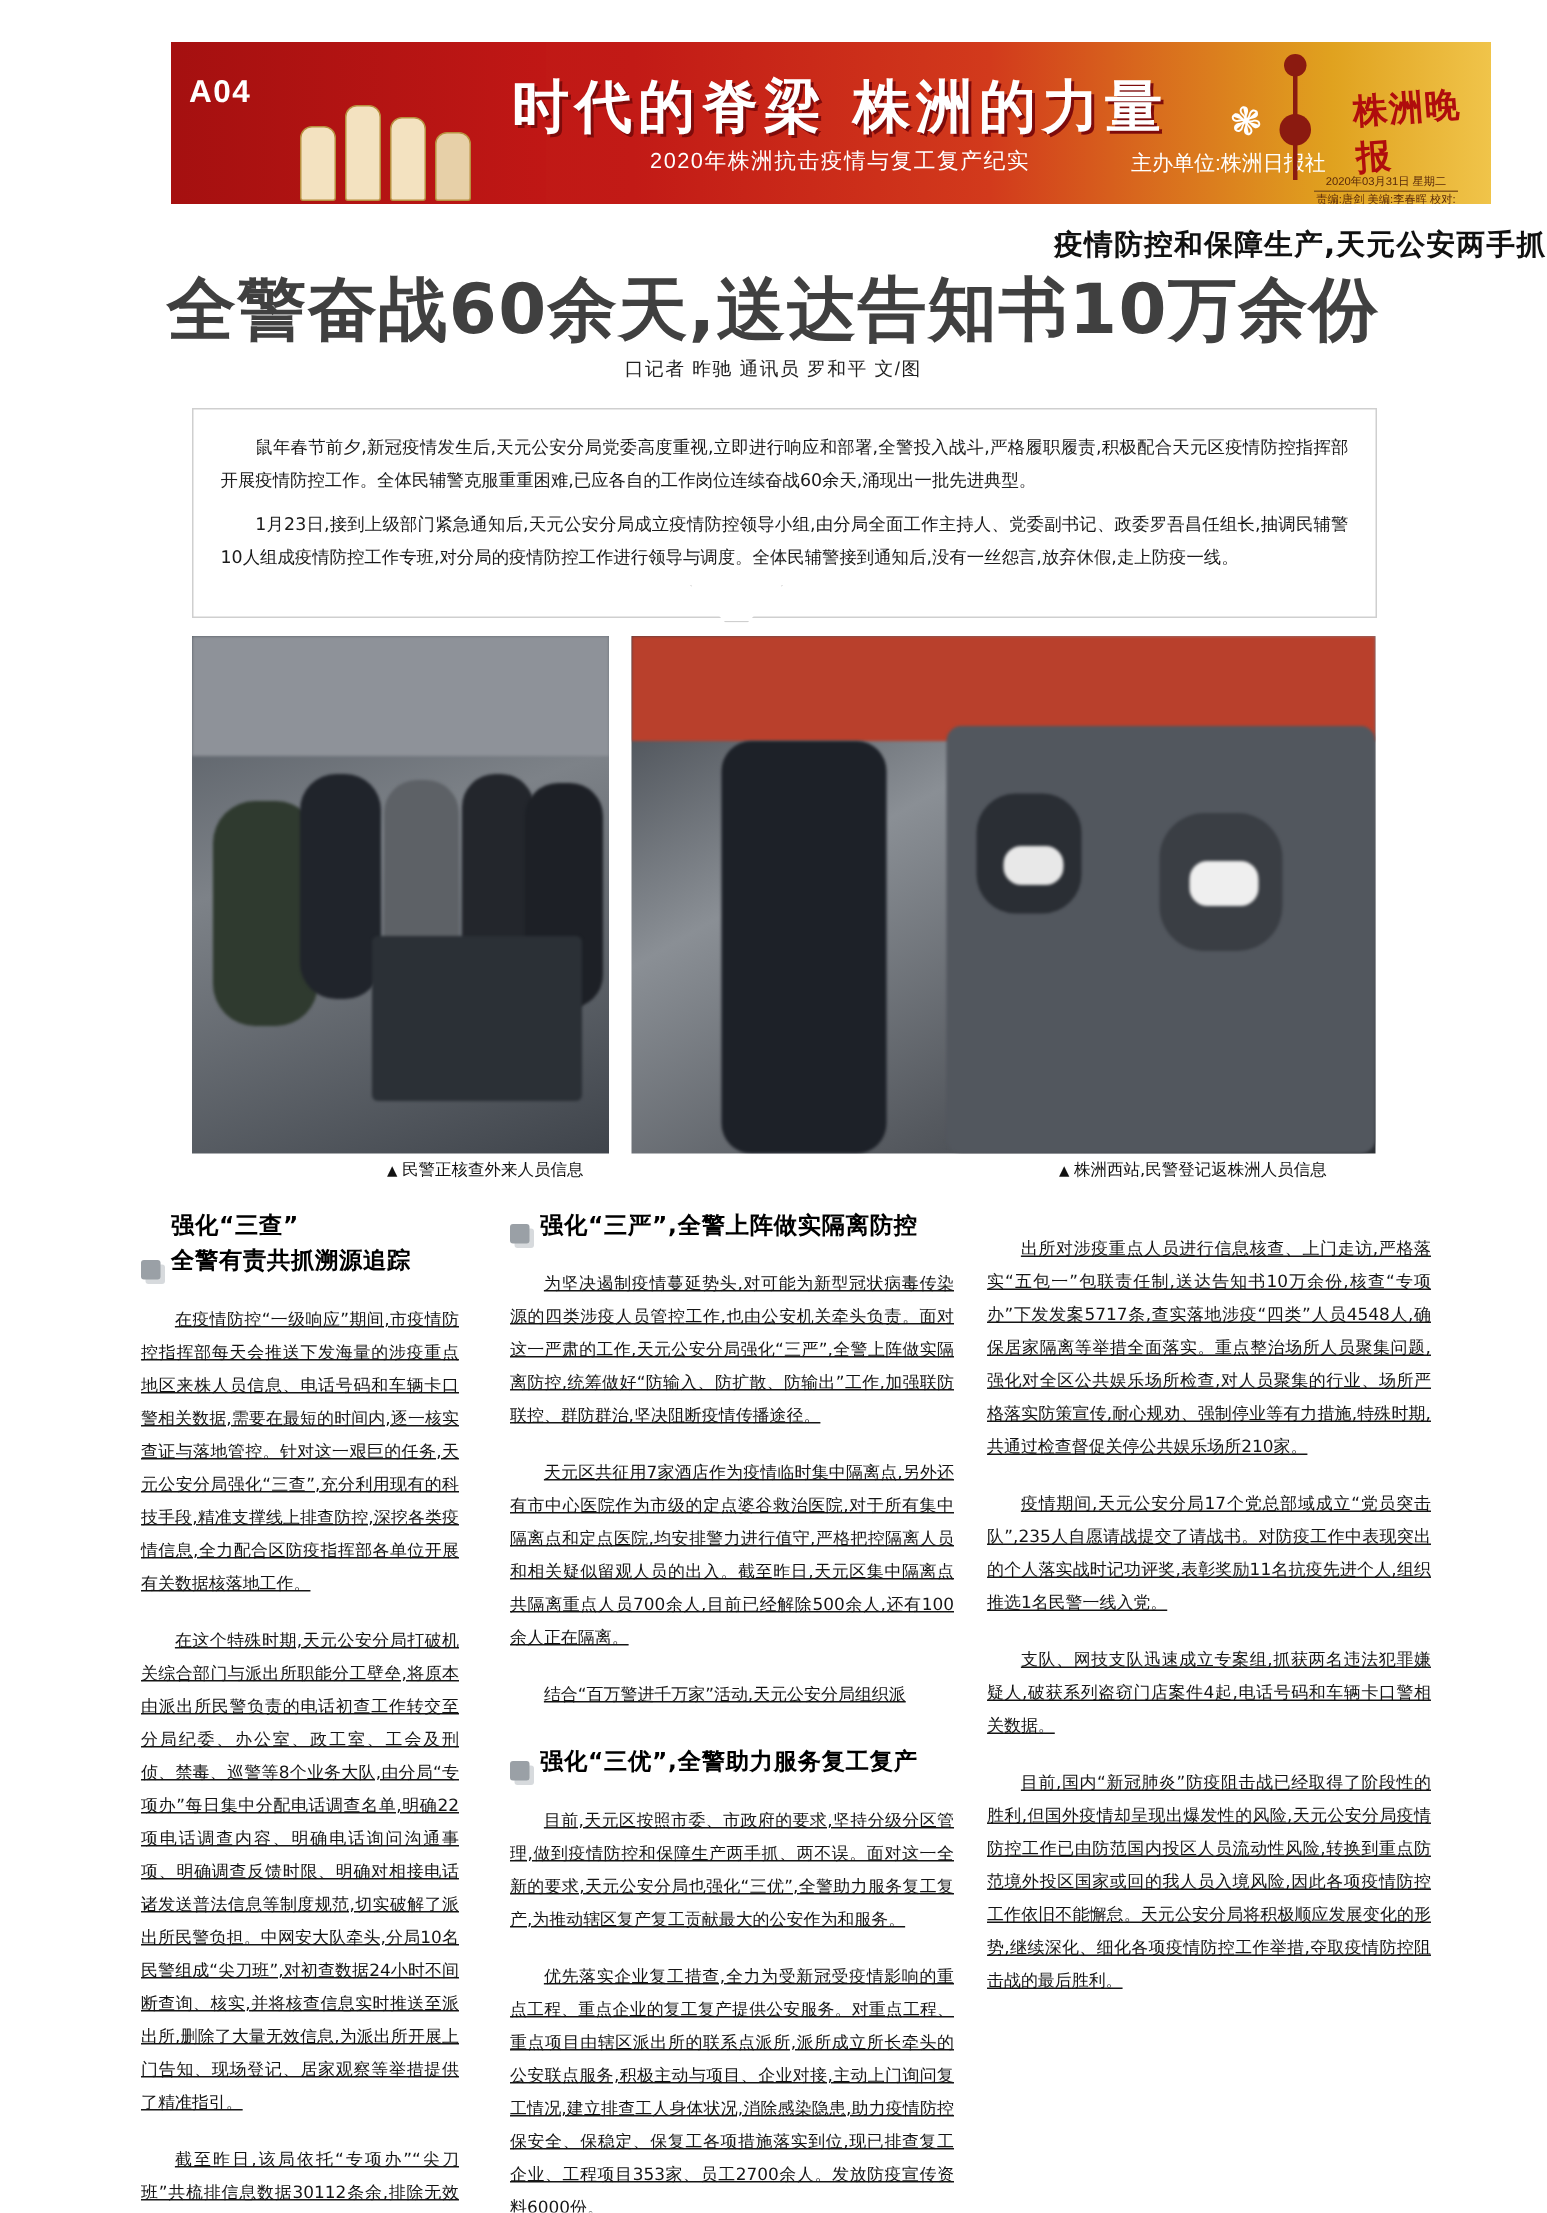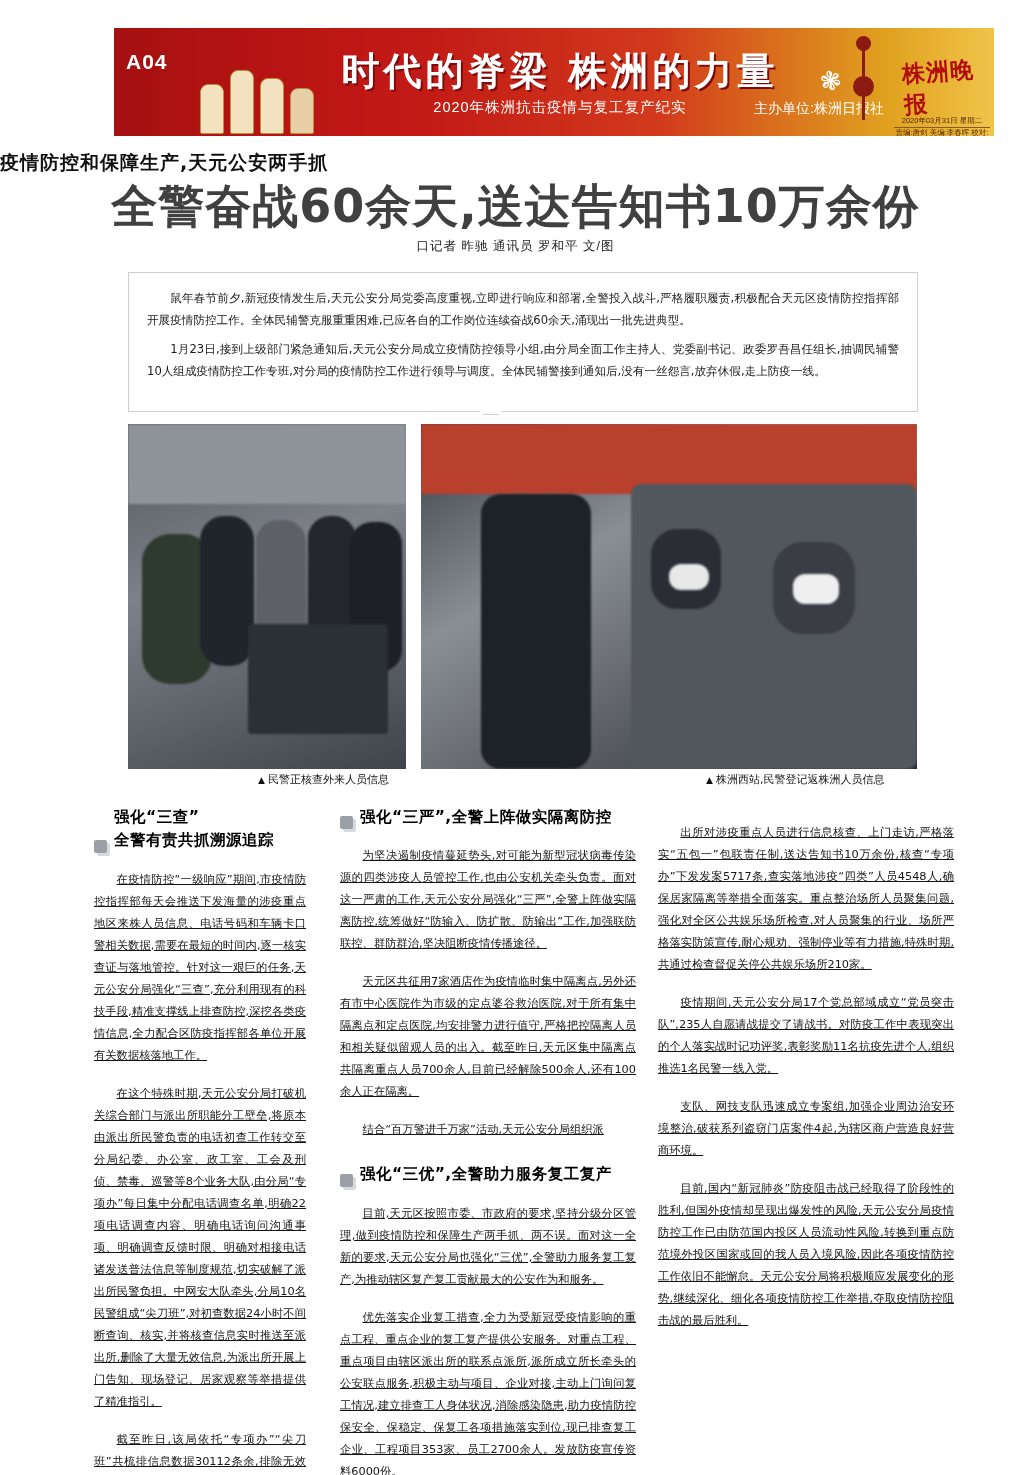--- a/index.html
+++ b/index.html
@@ -56,28 +56,28 @@
   }
   .tower:before{content:"";position:absolute;left:-9px;top:26px;width:21px;height:21px;border-radius:50%;background:#8b1a10;}
   .tower:after{content:"";position:absolute;left:-6px;top:-14px;width:15px;height:15px;border-radius:50%;background:#8b1a10;}
   .newspaper-logo{
     position:absolute;left:788px;top:28px;width:90px;height:34px;
     color:#b00d0d;font-size:23px;font-weight:bold;letter-spacing:1px;
     font-family:"DejaVu Sans",sans-serif;
     transform:rotate(-4deg);
   }
   .mast-date{
-    position:absolute;left:780px;top:88px;width:96px;text-align:center;
+    position:absolute;left:762px;top:88px;width:96px;text-align:center;
     font-size:7.5px;color:#5a2a0a;line-height:1.35;
     font-family:"Liberation Sans",sans-serif;
   }
   .mast-date .d1{border-bottom:1px solid #8a5a1a;display:block;padding-bottom:1px;}
   
   .kicker{
-    position:absolute;left:0;top:150px;width:1031px;text-align:left;
+    position:absolute;left:0;top:150px;width:1031px;text-align:right;
     font-size:19px;letter-spacing:1px;font-weight:bold;color:#111;
     font-family:"DejaVu Sans",sans-serif;
   }
   .headline{
     position:absolute;left:0;top:176px;width:1031px;text-align:center;
     font-size:46px;font-weight:bold;letter-spacing:1px;color:#404040;
     font-family:"DejaVu Sans",sans-serif;
   }
   .byline{
     position:absolute;left:0;top:238px;width:1031px;text-align:center;
@@ -223,15 +223,15 @@
     <div class="sec-title">强化“三优”,全警助力服务复工复产</div>
   </div>
   <p>目前,天元区按照市委、市政府的要求,坚持分级分区管理,做到疫情防控和保障生产两手抓、两不误。面对这一全新的要求,天元公安分局也强化“三优”,全警助力服务复工复产,为推动辖区复产复工贡献最大的公安作为和服务。</p>
   <p>优先落实企业复工措查,全力为受新冠受疫情影响的重点工程、重点企业的复工复产提供公安服务。对重点工程、重点项目由辖区派出所的联系点派所,派所成立所长牵头的公安联点服务,积极主动与项目、企业对接,主动上门询问复工情况,建立排查工人身体状况,消除感染隐患,助力疫情防控保安全、保稳定、保复工各项措施落实到位,现已排查复工企业、工程项目353家、员工2700余人。发放防疫宣传资料6000份。</p>
   <p>同时,加强企业周边治安环境整治,强化昼伏用警和安巡逻,并将警用无人机运用到重点工程、重要部位的巡防工作中,提高见警率、管事率。针对疫情期间已现的多起门面被盗破碎案件,天元公安分局联合市局刑侦</p>
 </div>
 
 <div class="col col3">
   <p>出所对涉疫重点人员进行信息核查、上门走访,严格落实“五包一”包联责任制,送达告知书10万余份,核查“专项办”下发发案5717条,查实落地涉疫“四类”人员4548人,确保居家隔离等举措全面落实。重点整治场所人员聚集问题,强化对全区公共娱乐场所检查,对人员聚集的行业、场所严格落实防策宣传,耐心规劝、强制停业等有力措施,特殊时期,共通过检查督促关停公共娱乐场所210家。</p>
   <p>疫情期间,天元公安分局17个党总部域成立“党员突击队”,235人自愿请战提交了请战书。对防疫工作中表现突出的个人落实战时记功评奖,表彰奖励11名抗疫先进个人,组织推选1名民警一线入党。</p>
-  <p>支队、网技支队迅速成立专案组,加强企业周边治安环境整治,破获系列盗窃门店案件4起,为辖区商户营造良好营商环境。</p>
+  <p>支队、网技支队迅速成立专案组,抓获两名违法犯罪嫌疑人,破获系列盗窃门店案件4起,电话号码和车辆卡口警相关数据。</p>
   <p>目前,国内“新冠肺炎”防疫阻击战已经取得了阶段性的胜利,但国外疫情却呈现出爆发性的风险,天元公安分局疫情防控工作已由防范国内投区人员流动性风险,转换到重点防范境外投区国家或回的我人员入境风险,因此各项疫情防控工作依旧不能懈怠。天元公安分局将积极顺应发展变化的形势,继续深化、细化各项疫情防控工作举措,夺取疫情防控阻击战的最后胜利。</p>
 </div>
 
 </body></html>

